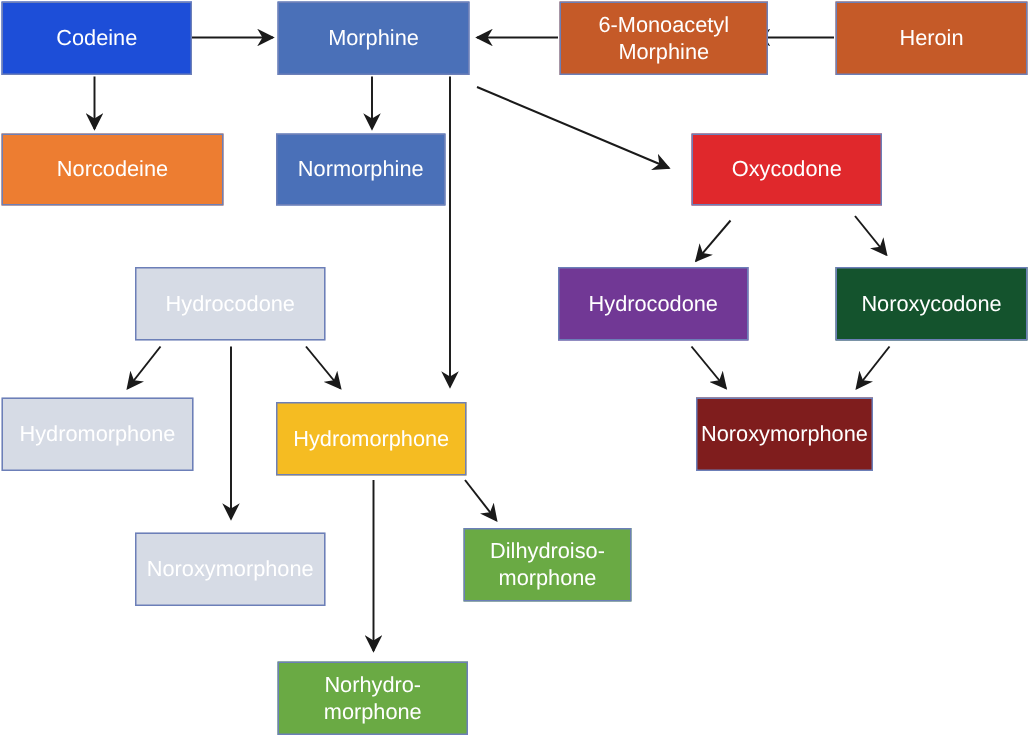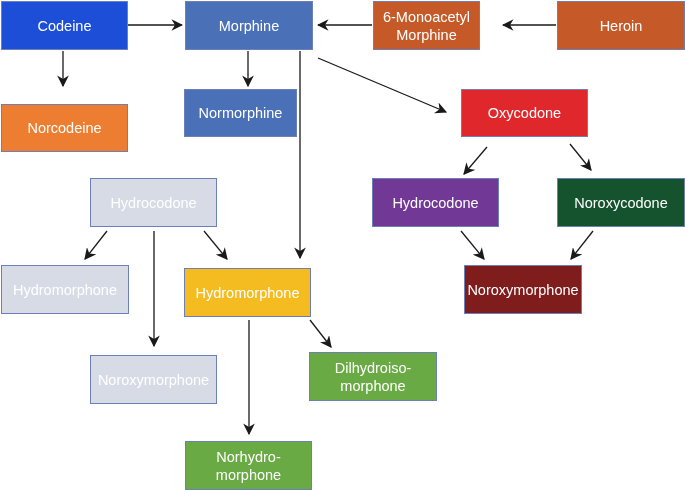--- a/index.html
+++ b/index.html
@@ -34,29 +34,29 @@
     <line x1="107" y1="231" x2="85" y2="259"></line>
     <line x1="154" y1="231" x2="154" y2="346"></line>
     <line x1="204" y1="231" x2="227" y2="259"></line>
     <line x1="310" y1="320" x2="331" y2="347"></line>
     <line x1="249" y1="320" x2="249" y2="434"></line>
   </g>
 </svg>
 
 <div class="node" style="left:1px;top:1px;width:127px;height:49px;background:#1d4ed8">Codeine</div>
 <div class="node" style="left:185px;top:1px;width:128px;height:49px;background:#4a70b8">Morphine</div>
-<div class="node" style="left:373px;top:1px;width:107px;height:49px;background:#c55a28">6-Monoacetyl
+<div class="node" style="left:373px;top:1px;width:139px;height:49px;background:#c55a28">6-Monoacetyl
 Morphine</div>
 <div class="node" style="left:557px;top:1px;width:128px;height:49px;background:#c55a28">Heroin</div>
-<div class="node" style="left:1px;top:104px;width:127px;height:48px;background:#ed7d31">Norcodeine</div>
+<div class="node" style="left:1px;top:89px;width:148px;height:48px;background:#ed7d31">Norcodeine</div>
 <div class="node" style="left:184px;top:89px;width:113px;height:48px;background:#4a70b8">Normorphine</div>
 <div class="node" style="left:461px;top:89px;width:127px;height:48px;background:#e0282c">Oxycodone</div>
 <div class="node" style="left:90px;top:178px;width:127px;height:49px;background:#d6dbe5">Hydrocodone</div>
 <div class="node" style="left:372px;top:178px;width:127px;height:49px;background:#713895">Hydrocodone</div>
 <div class="node" style="left:557px;top:178px;width:128px;height:49px;background:#14532d">Noroxycodone</div>
 <div class="node" style="left:1px;top:265px;width:128px;height:49px;background:#d6dbe5">Hydromorphone</div>
 <div class="node" style="left:184px;top:268px;width:127px;height:49px;background:#f5bc22">Hydromorphone</div>
 <div class="node" style="left:464px;top:265px;width:118px;height:49px;background:#7f1d1d">Noroxymorphone</div>
 <div class="node" style="left:90px;top:355px;width:127px;height:49px;background:#d6dbe5">Noroxymorphone</div>
-<div class="node" style="left:309px;top:352px;width:128px;height:49px;background:#6aaa44">Dilhydroiso-
+<div class="node" style="left:309px;top:352px;width:112px;height:49px;background:#6aaa44">Dilhydroiso-
 morphone</div>
 <div class="node" style="left:185px;top:441px;width:127px;height:49px;background:#6aaa44">Norhydro-
 morphone</div>
 
 </body></html>

